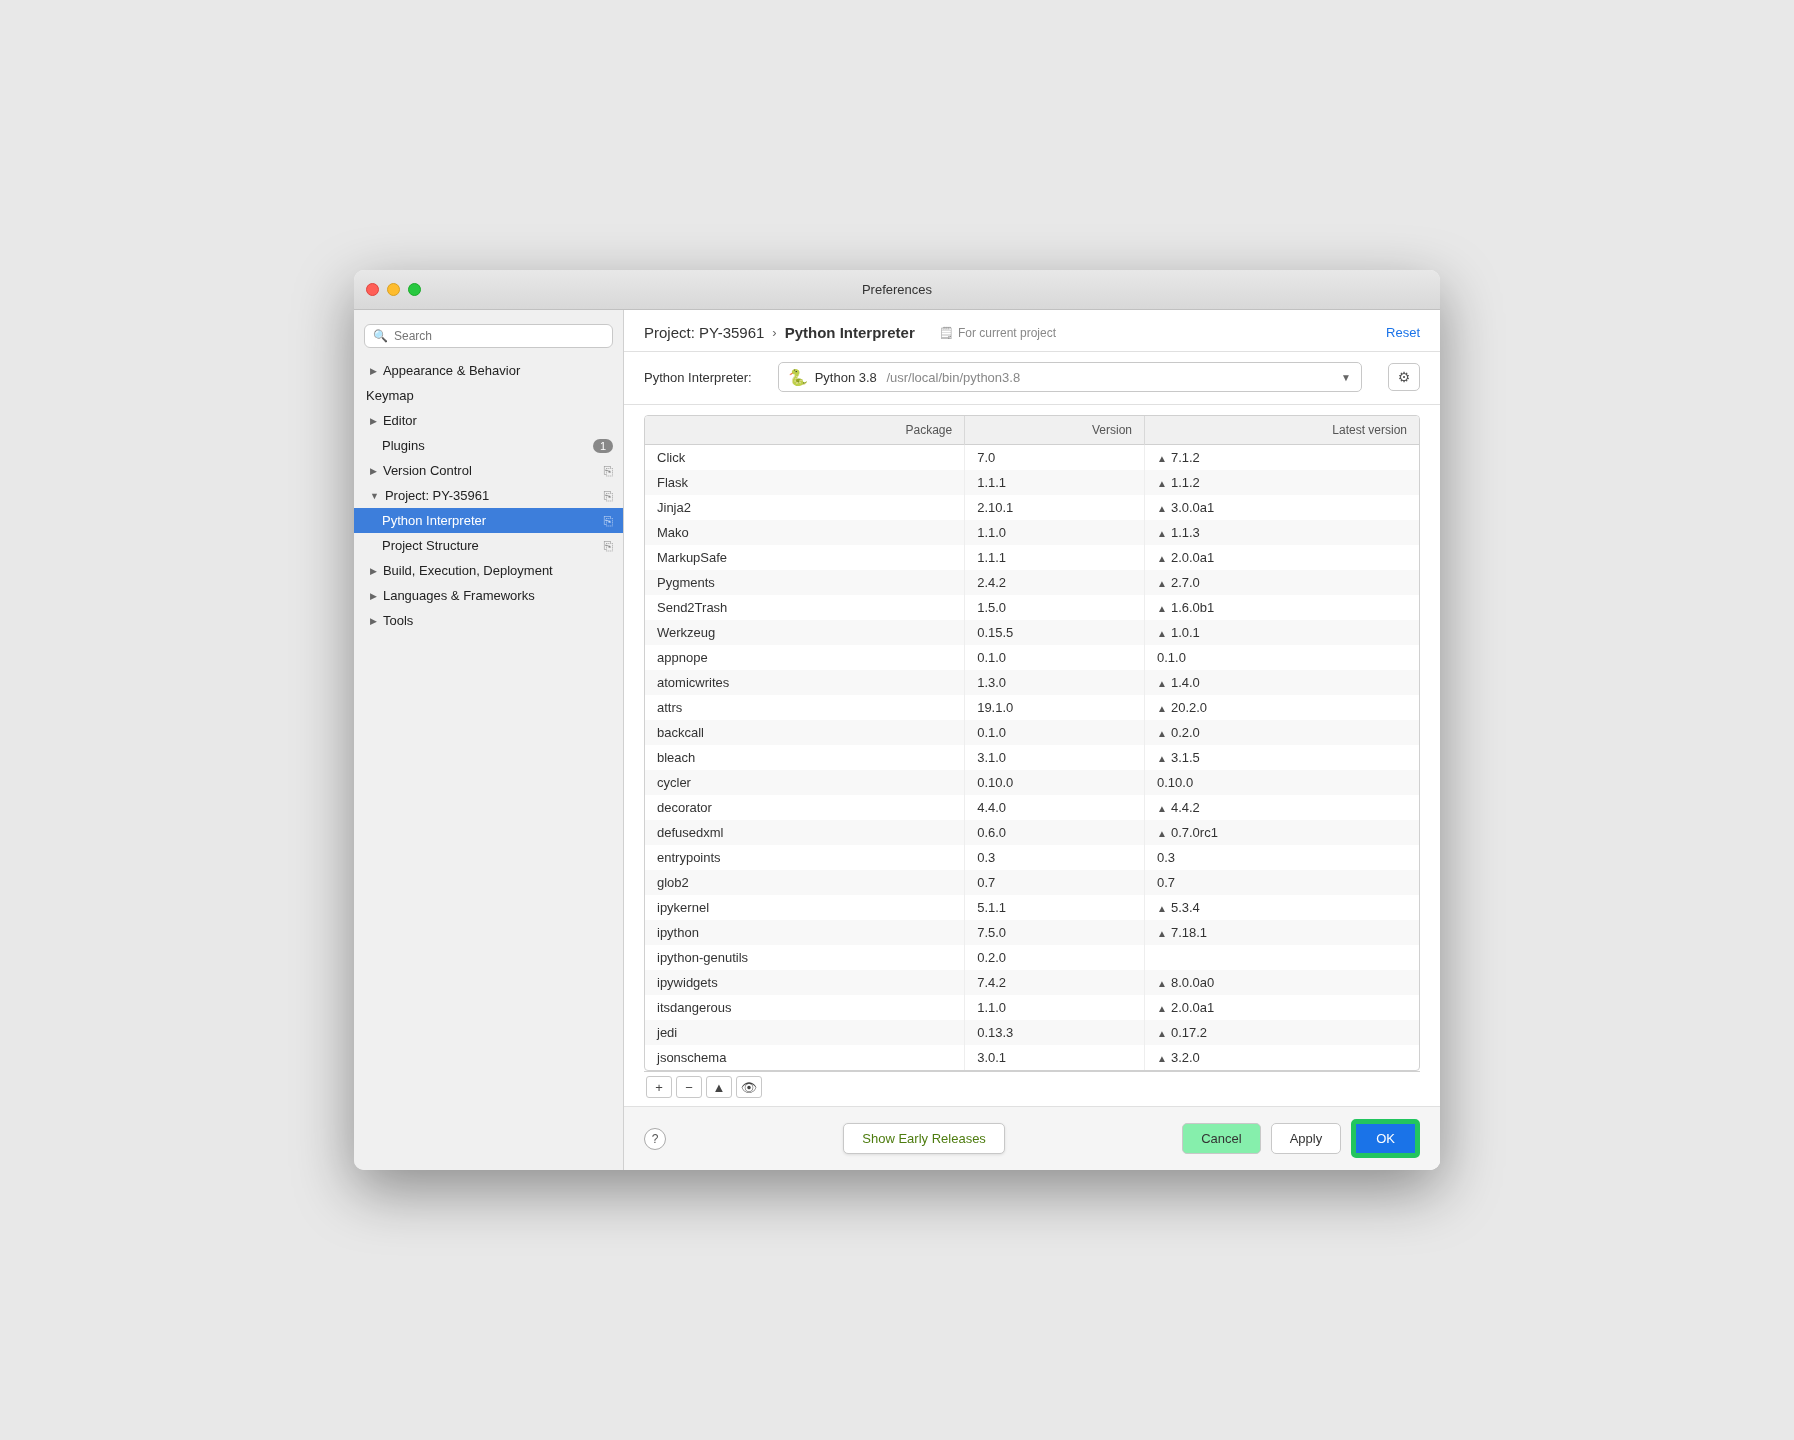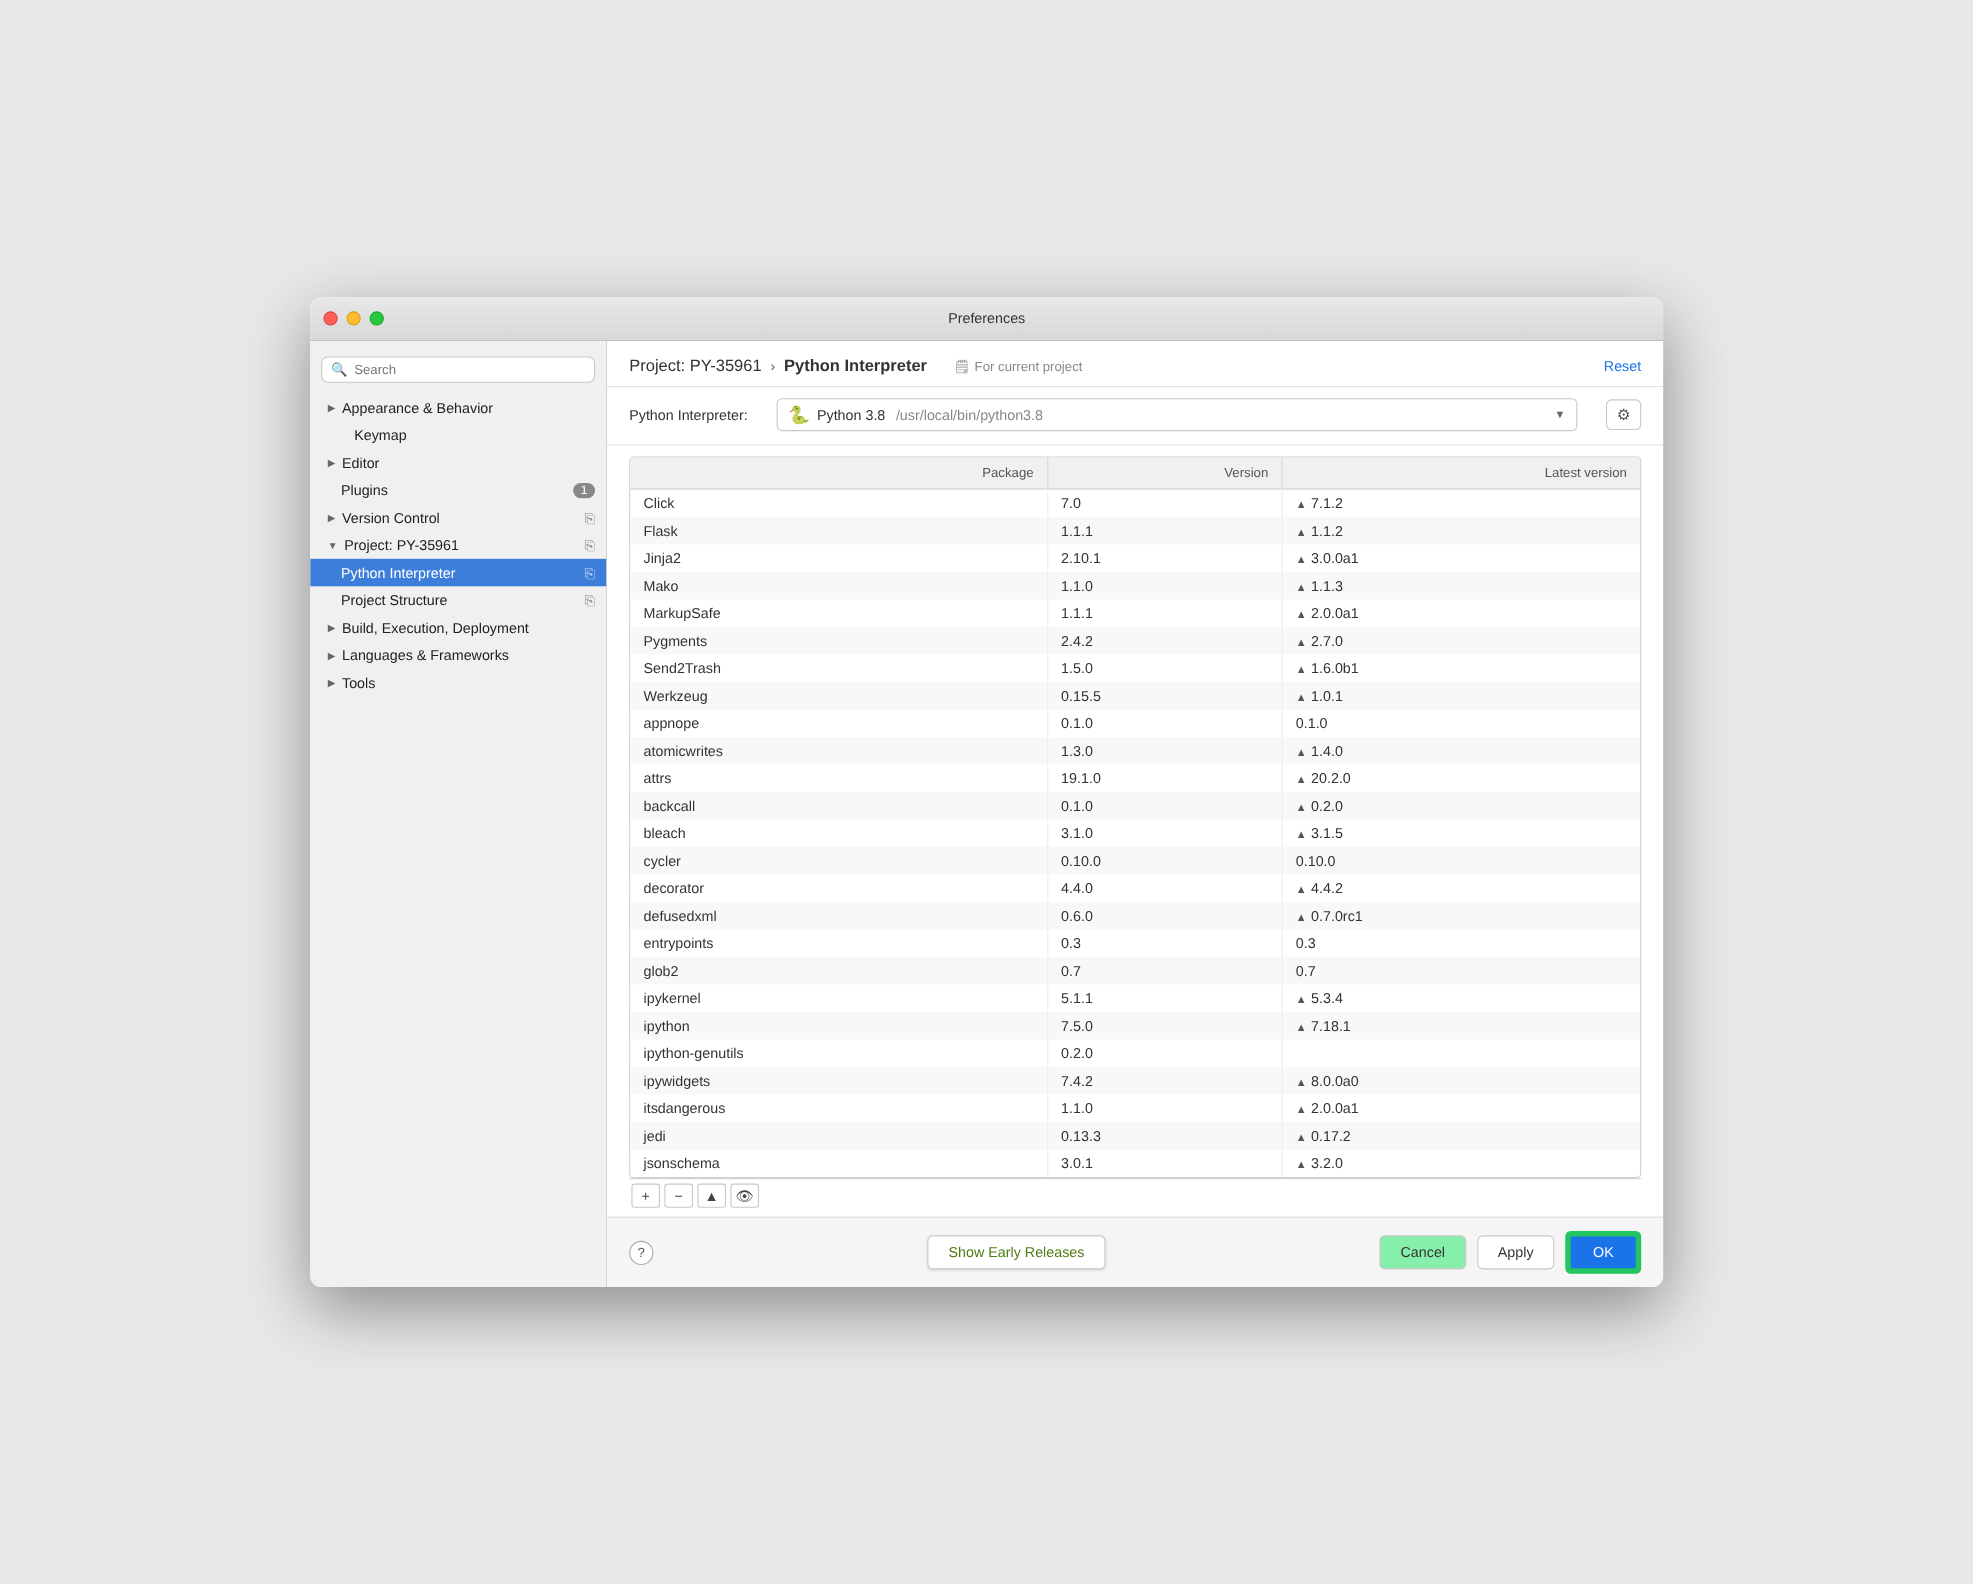--- a/index.html
+++ b/index.html
@@ -6,21 +6,21 @@
     body {
       font-family: -apple-system, BlinkMacSystemFont, "Helvetica Neue", Arial, sans-serif;
       font-size: 13px;
       background: #e8e8e8;
       display: flex;
       justify-content: center;
       align-items: center;
       min-height: 100vh;
     }
     .window {
-      width: 1230px;
+      width: 1086px;
       background: #f5f5f5;
       border-radius: 10px;
       box-shadow: 0 20px 60px rgba(0,0,0,0.4);
       overflow: hidden;
       display: flex;
       flex-direction: column;
     }
     .titlebar {
       background: linear-gradient(#e8e8e8, #d8d8d8);
       height: 40px;
@@ -349,21 +349,21 @@
     <div class="sidebar">
       <div class="search-box">
         <span class="search-icon">🔍</span>
         <input class="search-input" type="text" placeholder="Search" style="">
       </div>
 
       <div class="sidebar-item">
         <span class="chevron">▶</span>
         <span>Appearance &amp; Behavior</span>
       </div>
-      <div class="sidebar-item" style="padding-left:40px;">
+      <div class="sidebar-item" style="padding-left:12px;">
         <span>Keymap</span>
       </div>
       <div class="sidebar-item">
         <span class="chevron">▶</span>
         <span>Editor</span>
       </div>
       <div class="sidebar-item" style="padding-left:28px;">
         <span>Plugins</span>
         <span class="badge">1</span>
       </div>

